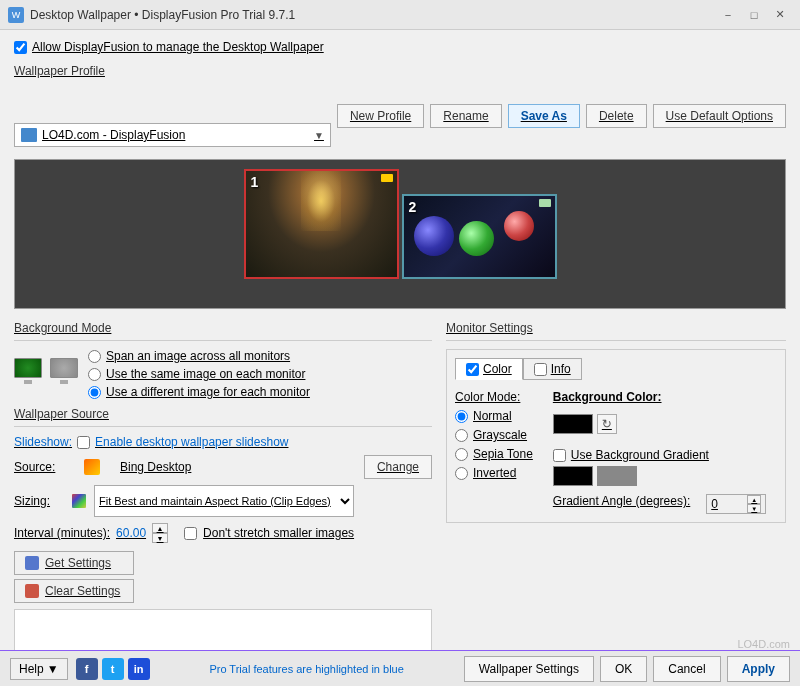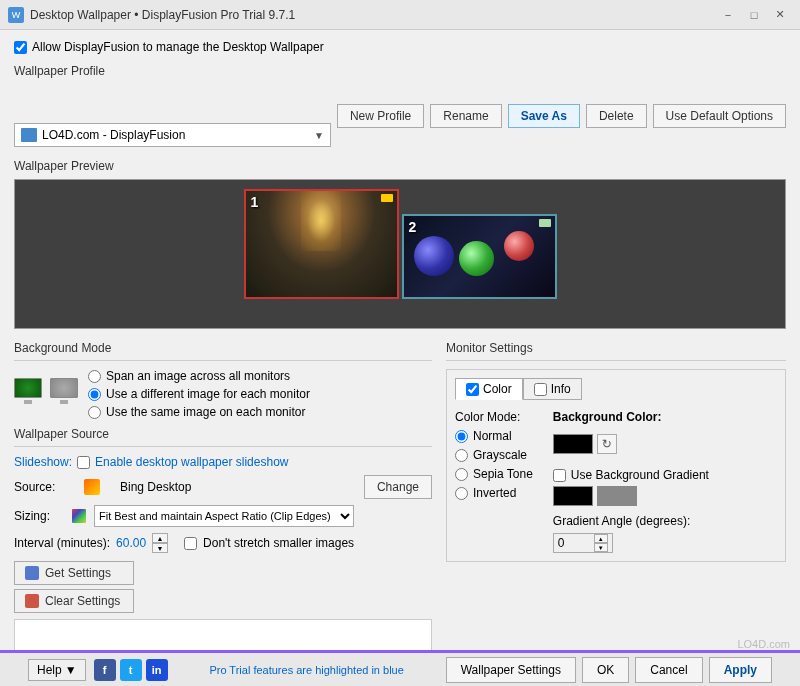--- a/index.html
+++ b/index.html
@@ -163,90 +163,89 @@
     .color-mode-section { display: flex; gap: 20px; }
     .color-mode-radios { display: flex; flex-direction: column; gap: 5px; }
     .bg-color-section { display: flex; flex-direction: column; gap: 6px; }
     .bg-color-row { display: flex; align-items: center; gap: 4px; }
     .color-swatch { width: 40px; height: 20px; background: black; border: 1px solid #888; cursor: pointer; }
     .color-swatch-light { background: #888; }
     .refresh-icon { width: 20px; height: 20px; border: 1px solid #aaa; background: #f5f5f5; cursor: pointer; display: flex; align-items: center; justify-content: center; font-size: 12px; color: #555; }
     .gradient-section { display: flex; flex-direction: column; gap: 4px; }
     .gradient-check-row { display: flex; align-items: center; gap: 5px; }
     .gradient-swatches { display: flex; gap: 4px; }
-    .gradient-angle-row { display: flex; flex-direction: column; gap: 5px; }
+    .gradient-angle-row { display: flex; gap: 16px; }
     .angle-input { width: 60px; height: 20px; border: 1px solid #aaa; padding: 0 4px; display: flex; align-items: center; justify-content: space-between; }
 
     .bottombar {
       position: absolute;
       bottom: 0;
       left: 0;
       right: 0;
       height: 36px;
       background: #e8e8e8;
-      border-top: 3px solid #8b5cf6;
+      border-top: 1px solid #8b5cf6;
       display: flex;
       align-items: center;
       justify-content: space-between;
-      padding: 0 28px;
+      padding: 0 10px;
     }
     .bottombar-left { display: flex; align-items: center; gap: 8px; }
     .help-btn { display: flex; align-items: center; gap: 3px; padding: 3px 8px; border: 1px solid #aaa; background: #f0f0f0; cursor: pointer; }
     .social-icons { display: flex; gap: 4px; }
     .social-icon { width: 22px; height: 22px; border-radius: 3px; display: flex; align-items: center; justify-content: center; color: white; font-size: 11px; font-weight: bold; cursor: pointer; }
     .fb { background: #3b5998; }
     .tw { background: #1da1f2; }
     .li { background: #1d4ed8; }
     .pro-text { color: #0066cc; font-size: 11px; }
     .bottombar-right { display: flex; align-items: center; gap: 6px; }
     .bottom-btn { height: 26px; padding: 0 14px; border: 1px solid #aaa; background: #f5f5f5; cursor: pointer; font-size: 12px; }
     .watermark { position: absolute; bottom: 36px; right: 10px; opacity: 0.5; font-size: 11px; color: #888; }
 
     .section-title { font-size: 12px; color: #333; font-weight: normal; margin-bottom: 5px; }
     .divider { height: 1px; background: #ccc; margin: 4px 0 8px 0; }
 
-    select { height: 22px; border: 1px solid #aaa; background: white; font-size: 12px; }
+    select { height: 32px; border: 1px solid #aaa; background: white; font-size: 12px; }
   </style>
 </head>
 <body>
 
 <div class="titlebar">
   <div class="titlebar-left">
     <div class="titlebar-icon">W</div>
     <span class="titlebar-title">Desktop Wallpaper • DisplayFusion Pro Trial 9.7.1</span>
   </div>
   <div class="titlebar-controls">
     <button class="titlebar-btn">−</button>
     <button class="titlebar-btn">□</button>
     <button class="titlebar-btn close">✕</button>
   </div>
 </div>
 
-<div class="main-content" style="position:relative;">
+<div class="main-content" style="position:relative;text-decoration:underline;">
 
   <div class="checkbox-row">
     <input type="checkbox" checked="" style="">
     <label>Allow DisplayFusion to manage the Desktop Wallpaper</label>
   </div>
 
   <div class="section-label">Wallpaper Profile</div>
   <div class="profile-row">
     <div class="profile-select" style="display:flex;align-items:center;gap:5px;margin-top:39px;">
       <span style="width:16px;height:14px;background:#4488cc;border-radius:1px;flex-shrink:0;"></span>
       <span style="flex:1;">LO4D.com - DisplayFusion</span>
       <span class="profile-select-arrow">▼</span>
     </div>
     <button class="btn">New Profile</button>
     <button class="btn">Rename</button>
     <button class="btn btn-blue">Save As</button>
     <button class="btn">Delete</button>
     <button class="btn">Use Default Options</button>
   </div>
 
-  <div class="section-label">Wallpaper Preview</div>
   <div class="wallpaper-preview-box" style="margin-bottom:12px;">
     <div class="monitor-preview">
       <div class="monitor-1">
         <div class="cave-bg"></div>
         <div class="cave-light"></div>
         <div class="monitor-num">1</div>
         <div class="monitor-corner-icon"></div>
       </div>
       <div class="monitor-2">
         <div class="planets-bg"></div>
@@ -275,26 +274,26 @@
             <div class="mini-screen mini-screen-mac"></div>
             <div class="mini-stand"></div>
           </div>
         </div>
         <div class="radio-options">
           <div class="radio-row">
             <input type="radio" name="bgmode" style="">
             <label>Span an image across all monitors</label>
           </div>
           <div class="radio-row">
+            <input type="radio" name="bgmode" style="">
+            <label>Use the same image on each monitor</label>
+          </div>
+          <div class="radio-row">
             <input type="radio" name="bgmode" checked="" style="">
             <label>Use a different image for each monitor</label>
-          </div>
-          <div class="radio-row">
-            <input type="radio" name="bgmode" style="">
-            <label>Use the same image on each monitor</label>
           </div>
         </div>
       </div>
 
       <div class="section-title">Wallpaper Source</div>
       <div class="divider"></div>
       <div class="wallpaper-source-section" style="border:none;padding:0;">
         <div class="slideshow-row">
           <a class="slideshow-link" href="#">Slideshow:</a>
           <input type="checkbox" style="">

